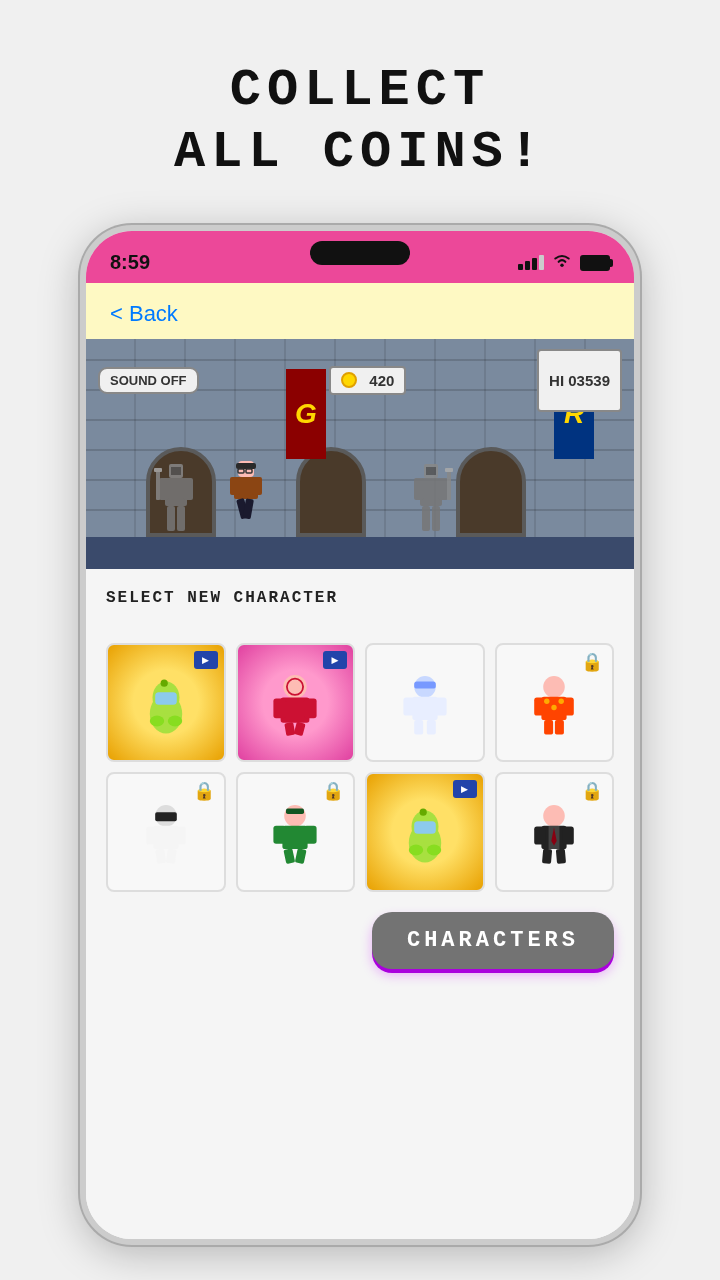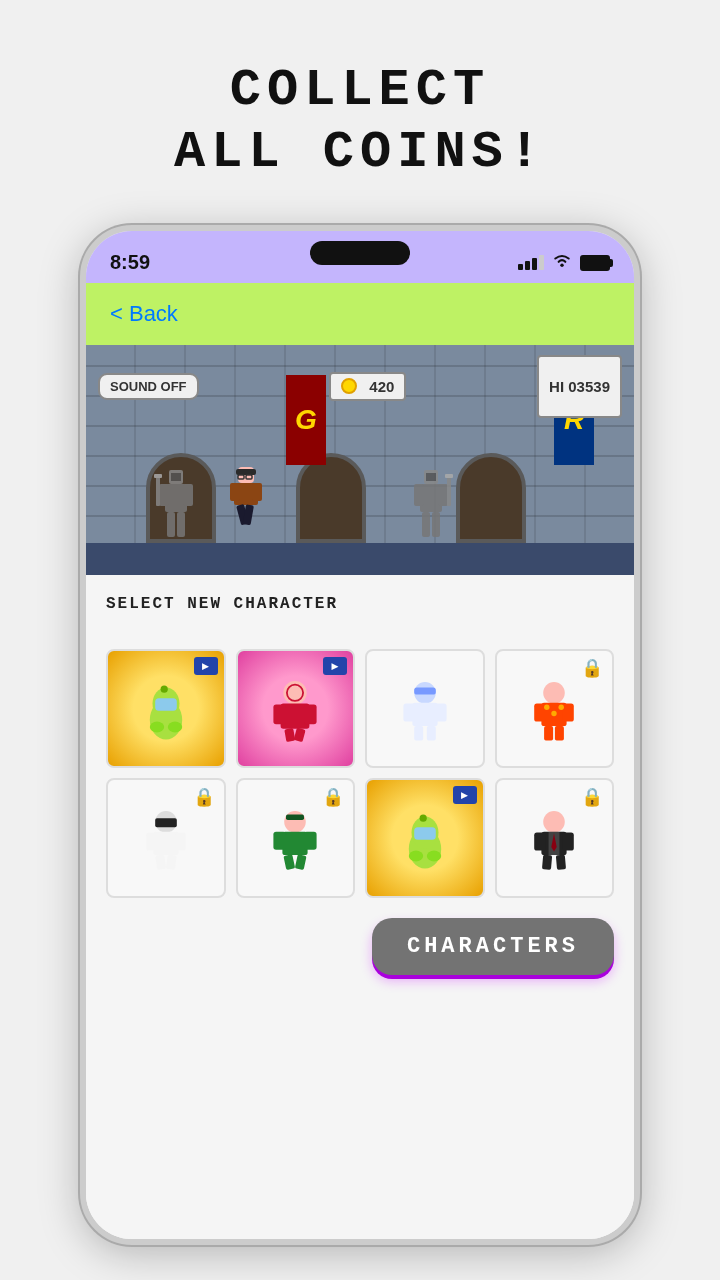--- a/index.html
+++ b/index.html
@@ -49,21 +49,21 @@
       position: relative;
       overflow: hidden;
       display: flex;
       flex-direction: column;
     }
 
     
     .phone-notch {
       width: 100%;
       height: 52px;
-      background: #c4b5fd;
+      background: #ec4899;
       display: flex;
       align-items: center;
       justify-content: space-between;
       padding: 12px 24px 0 24px;
       position: relative;
       z-index: 10;
     }
     .notch-camera {
       position: absolute;
       top: 10px;
@@ -124,22 +124,22 @@
     .screen {
       flex: 1;
       background: #f5f5f5;
       display: flex;
       flex-direction: column;
       overflow: hidden;
     }
 
     
     .back-nav {
-      background: #bef264;
-      padding: 18px 24px 18px 24px;
+      background: #fef9c3;
+      padding: 18px 24px 12px 24px;
       display: flex;
     }
     .back-btn {
       font-size: 22px;
       color: #007AFF;
       cursor: pointer;
       display: flex;
       align-items: center;
       gap: 4px;
     }

